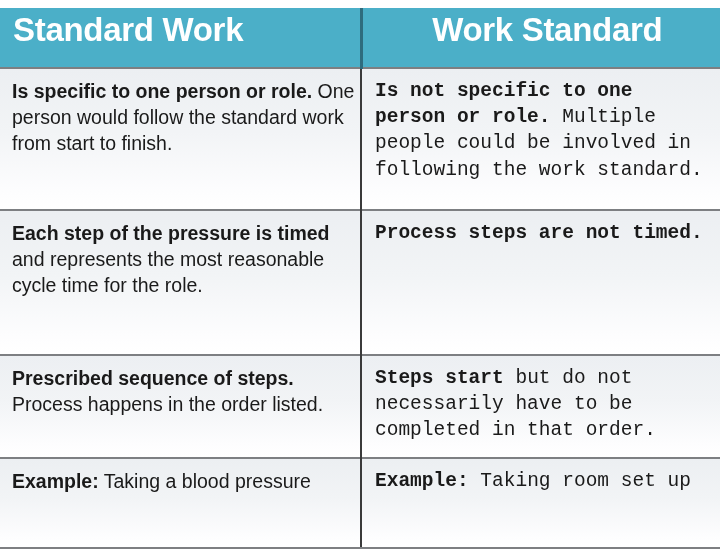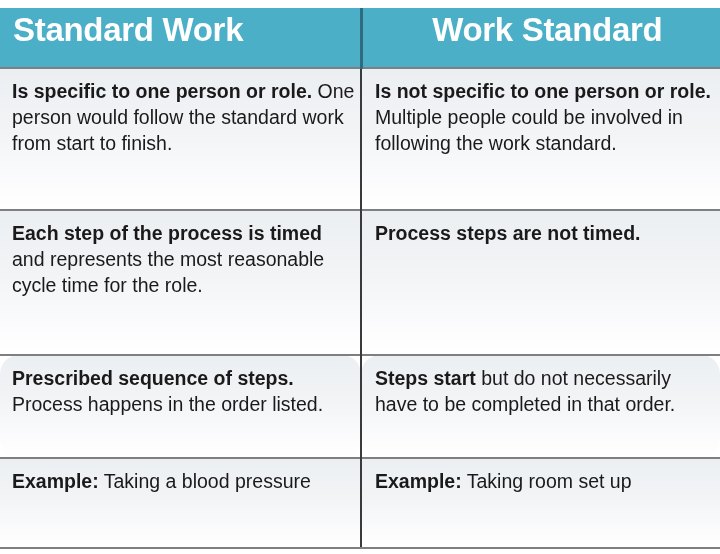--- a/index.html
+++ b/index.html
@@ -61,28 +61,29 @@
     background:
       linear-gradient(180deg, #eceff2 0%, #f2f4f6 45%, #fdfdfe 88%, #ffffff 100%);
   }
   .comparison-table td.cell-left {
     border-right: 2px solid #3a3a3a;
     padding-right: 4px;
   }
   .comparison-table td.cell-right {
     padding-left: 13px;
     padding-right: 8px;
+    font-family: Liberation Mono, monospace;
   }
   .comparison-table tr.last-row td {
     border-bottom: 2px solid #7d7f82;
   }
 
   .row-1 td { height: 142px; }
   .row-2 td { height: 145px; }
-  .row-3 td { height: 103px; border-radius: 19px; }
+  .row-3 td { height: 103px; }
   .row-4 td { height: 90px; }
 
   .cell-text { display: block; }
   .strong { font-weight: bold; }
 </style>
 </head>
 <body>
 
 <table class="comparison-table">
   <colgroup>
@@ -104,21 +105,21 @@
       </td>
       <td class="cell-right">
         <span class="cell-text">
           <span class="strong">Is not specific to one person or role.</span><span> Multiple people could be involved in following the work standard.</span>
         </span>
       </td>
     </tr>
     <tr class="row-2">
       <td class="cell-left">
         <span class="cell-text">
-          <span class="strong">Each step of the process is timed</span><span> and represents the most reasonable cycle time for the role.</span>
+          <span class="strong">Each step of the pressure is timed</span><span> and represents the most reasonable cycle time for the role.</span>
         </span>
       </td>
       <td class="cell-right">
         <span class="cell-text">
           <span class="strong">Process steps are not timed.</span><span></span>
         </span>
       </td>
     </tr>
     <tr class="row-3">
       <td class="cell-left">

